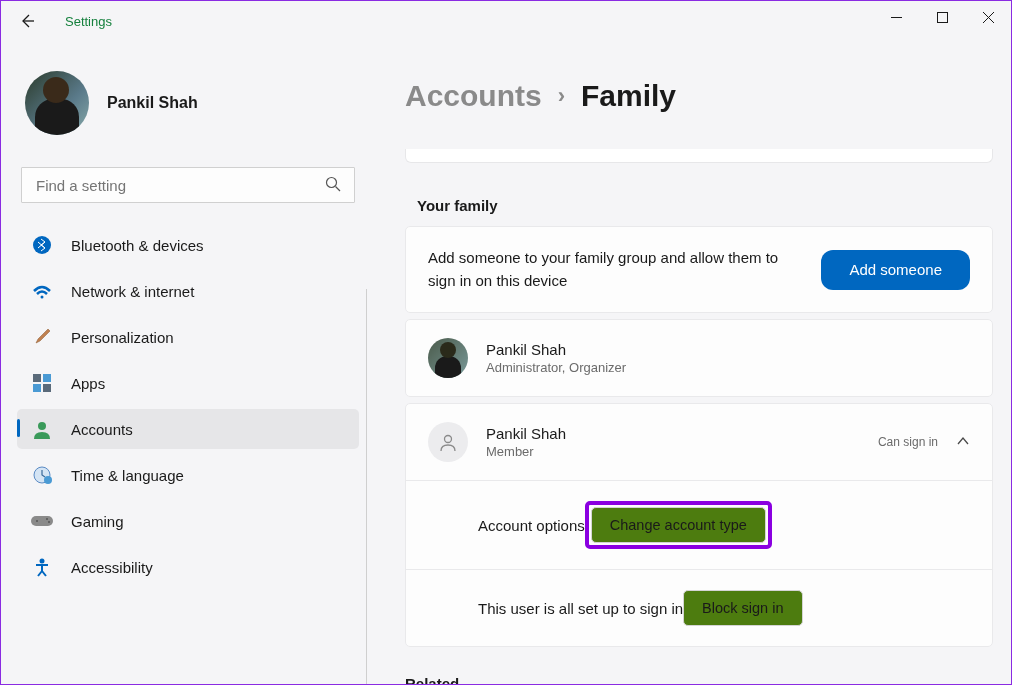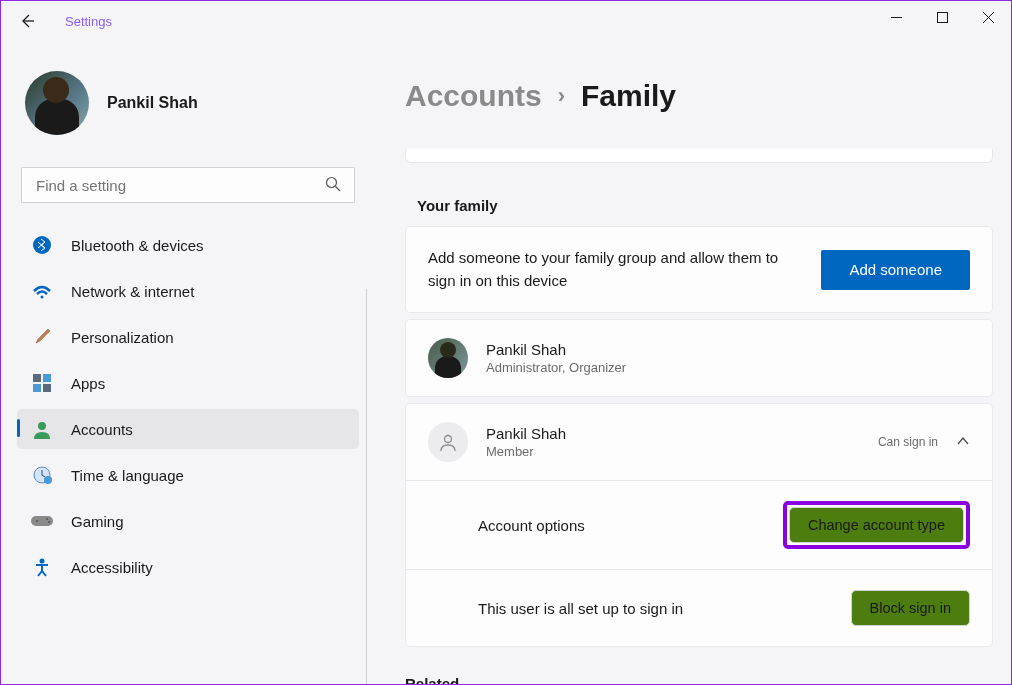--- a/index.html
+++ b/index.html
@@ -1,20 +1,20 @@
 <!DOCTYPE html>
 <html><head>
 <meta charset="utf-8">
 <style>
   * { box-sizing: border-box; margin: 0; padding: 0; font-family: "Segoe UI", -apple-system, sans-serif; }
   body { width: 1012px; height: 685px; background: #f5f5f7; border: 1px solid #8a2be2; overflow: hidden; position: relative; }
   
   .titlebar { height: 40px; display: flex; align-items: center; padding-left: 18px; }
   .titlebar .back { width: 28px; display: flex; align-items: center; }
-  .titlebar .title { font-size: 13px; color: #8b5cf6; margin-left: 18px; }
+  .titlebar .title { font-size: 13px; color: #15803d; margin-left: 18px; }
   .winctrls { position: absolute; right: 0; top: 0; display: flex; }
   .winctrls div { width: 46px; height: 32px; display: flex; align-items: center; justify-content: center; }
   
   .content { display: flex; height: calc(100% - 40px); }
   
   .sidebar { width: 370px; padding: 20px 12px 0 16px; position: relative; }
   .profile { display: flex; align-items: center; padding: 10px 8px 16px 8px; }
   .avatar-lg { width: 64px; height: 64px; border-radius: 50%; background: linear-gradient(135deg, #2a3a2a 0%, #5a7a8a 60%, #8aa 100%); position: relative; overflow: hidden; }
   .avatar-lg::after { content:""; position:absolute; top:6px; left:18px; width:26px; height:26px; background:#3a2a1a; border-radius:50%; }
   .avatar-lg::before { content:""; position:absolute; top:28px; left:10px; width:44px; height:40px; background:#1a1a1a; border-radius:18px 18px 0 0; }
@@ -37,33 +37,33 @@
   .breadcrumb .bc-sep { color: #8a8a8a; margin: 0 16px; font-size: 22px; }
   .breadcrumb .bc-current { color: #1a1a1a; }
   
   .card-stub { height: 14px; border: 1px solid #e7e7e9; border-top: none; border-radius: 0 0 6px 6px; background: #fff; margin-bottom: 34px; }
   
   .section-title { font-size: 15px; font-weight: 600; color: #1a1a1a; margin-bottom: 12px; margin-left: 12px; }
   
   .card { background: #fdfdfd; border: 1px solid #e9e9eb; border-radius: 5px; margin-bottom: 6px; }
   .card.pad { padding: 20px 22px; display: flex; align-items: center; justify-content: space-between; }
   .card-text { font-size: 15px; color: #1a1a1a; max-width: 370px; line-height: 1.5; }
-  .btn-primary { background: #0067c0; color: #fff; border: none; border-radius: 2px; height: 40px; padding: 0 28px; font-size: 15px; cursor: pointer; }
+  .btn-primary { background: #0067c0; color: #fff; border: none; border-radius: 12px; height: 40px; padding: 0 28px; font-size: 15px; cursor: pointer; }
   
   .member-row { display: flex; align-items: center; padding: 18px 22px; }
   .avatar-sm { width: 40px; height: 40px; border-radius: 50%; background: linear-gradient(135deg,#4a5a4a 0%,#7a9a9a 100%); margin-right: 18px; position:relative; overflow:hidden; }
   .avatar-sm::after { content:""; position:absolute; top:4px; left:12px; width:16px; height:16px; background:#2a2a1a; border-radius:50%; }
   .avatar-sm::before { content:""; position:absolute; top:18px; left:7px; width:26px; height:26px; background:#1a1a1a; border-radius:12px 12px 0 0; }
   .avatar-ph { width: 40px; height: 40px; border-radius: 50%; background:#ececee; margin-right:18px; display:flex; align-items:center; justify-content:center; }
   .member-info .nm { font-size: 15px; color: #1a1a1a; }
   .member-info .role { font-size: 13px; color: #6b6b6b; margin-top: 2px; }
   .member-right { margin-left: auto; display: flex; align-items: center; color: #6b6b6b; font-size: 12px; }
   .chev { margin-left: 18px; }
   
-  .subrow { display: flex; align-items: center; justify-content: space-between; padding: 20px 22px 20px 72px; border-top: 1px solid #e9e9eb; font-size: 15px; color: #1a1a1a; }
+  .subrow { display: flex; align-items: center; padding: 20px 22px 20px 72px; border-top: 1px solid #e9e9eb; font-size: 15px; color: #1a1a1a; }
   .btn-secondary { background: #4d7c0f; border: 1px solid #d4d4d4; border-radius: 5px; height: 36px; padding: 0 18px; font-size: 14.5px; cursor: pointer; color: #1a1a1a; }
   .highlight { border: 4px solid #8a00e0; border-radius: 5px; padding: 2px; }
   
   .related { font-size: 15px; font-weight: 600; color: #1a1a1a; margin-top: 28px; }
 </style>
 </head>
 <body>
 
 <div class="titlebar">
   <div class="back">

